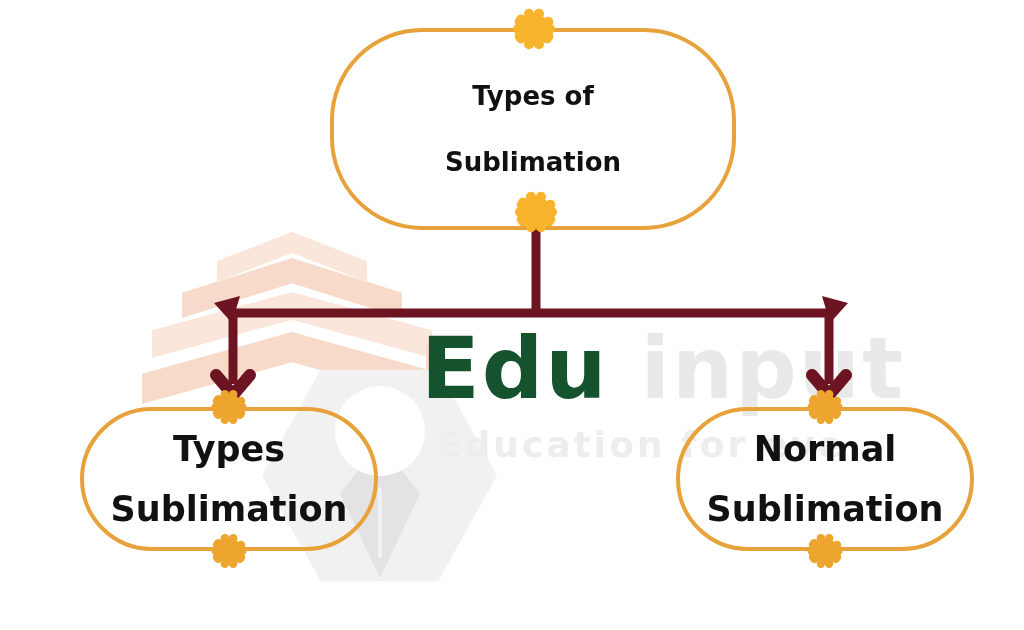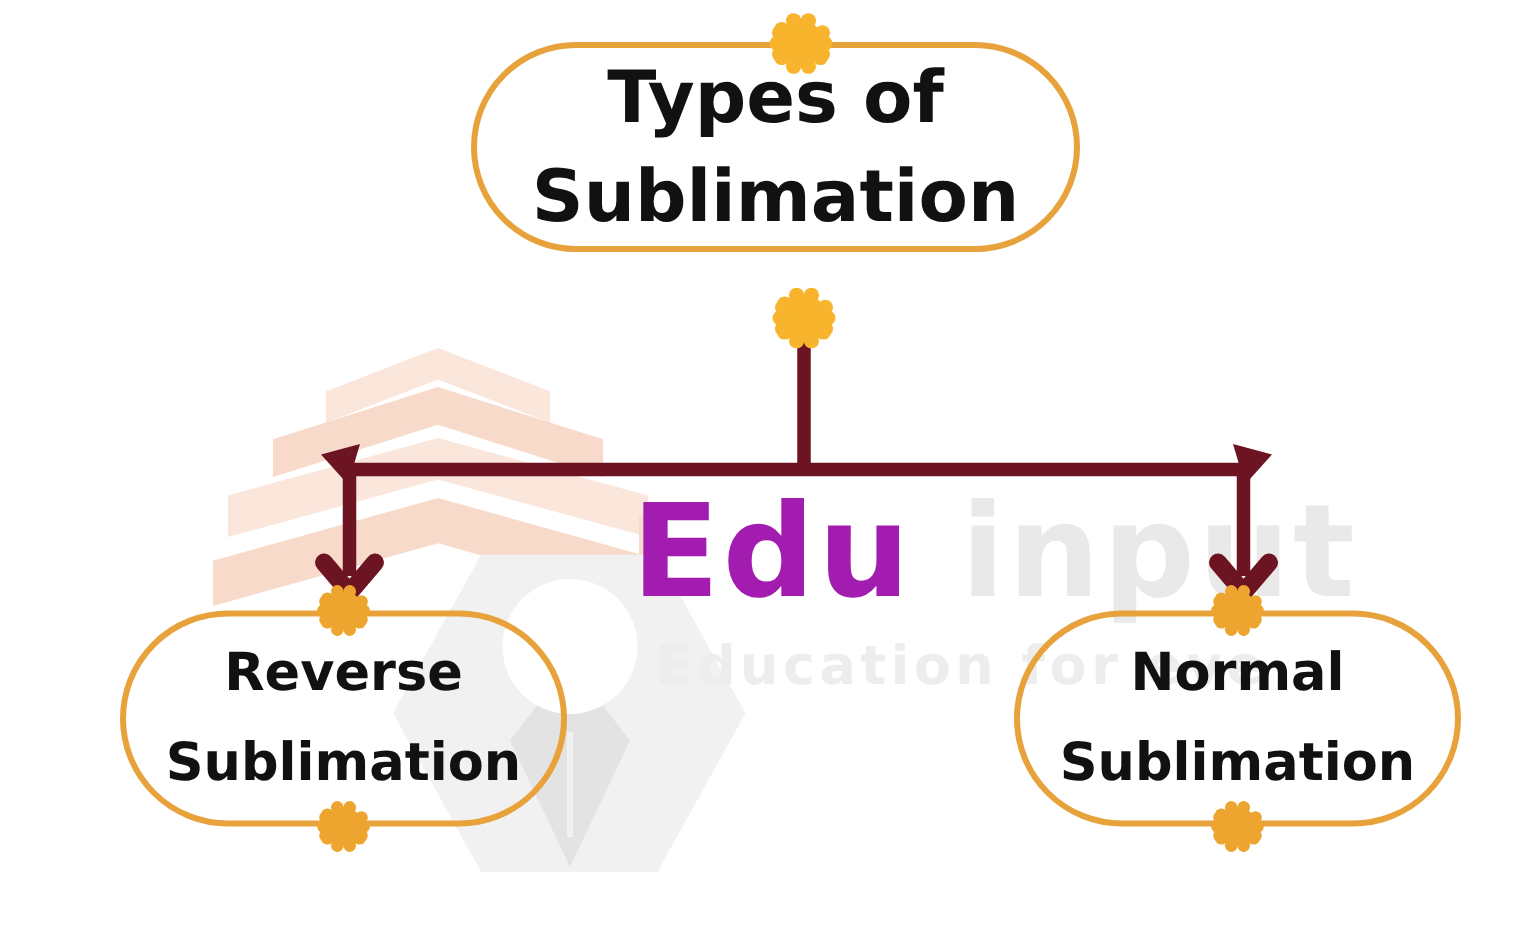--- a/index.html
+++ b/index.html
@@ -33,37 +33,37 @@
   .wm-hex{position:absolute;inset:0;background:#F1F1F1;
     clip-path:polygon(25% 5%,75% 5%,100% 50%,75% 95%,25% 95%,0% 50%);}
   .wm-nib{position:absolute;left:78px;top:84px;width:80px;height:136px;background:#E3E3E3;
     clip-path:polygon(50% 0%,100% 38%,50% 100%,0% 38%);}
   .wm-circle{position:absolute;left:73px;top:28px;width:90px;height:90px;border-radius:50%;background:#ffffff;}
   .wm-slit{position:absolute;left:116px;top:130px;width:4px;height:70px;background:#F1F1F1;}
   .wm-brand{
     position:absolute;left:421px;top:318px;
     font-size:86px;font-weight:bold;letter-spacing:2px;white-space:nowrap;
   }
-  .wm-brand .b1{color:#a21caf;}
+  .wm-brand .b1{color:#14532d;}
   .wm-brand .b2{color:#E9E9E9;}
   .wm-tagline{
     position:absolute;left:437px;top:424px;
     font-size:36px;font-weight:600;letter-spacing:3px;color:#EDEDED;white-space:nowrap;
   }
 
   
   .node{
     position:absolute;
     border:4px solid var(--accent-orange);
     background:transparent;
     display:flex;flex-direction:column;align-items:center;justify-content:center;
     text-align:center;color:var(--text-black);font-weight:bold;
   }
   .node .node-line{display:block;}
-  .node-root{left:314px;top:28px;width:406px;height:140px;border-radius:92px;font-size:48px;line-height:66px;}
+  .node-root{left:330px;top:28px;width:406px;height:202px;border-radius:92px;font-size:26px;line-height:66px;}
   .node-child{width:298px;height:144px;border-radius:72px;font-size:35px;line-height:60px;}
   .node-normal{left:80px;top:407px;}
   .node-reverse{left:676px;top:407px;}
 
   
   .overlay{position:absolute;inset:0;pointer-events:none;}
   .conn{stroke:var(--connector-maroon);stroke-width:9;fill:none;}
   .conn-head{fill:var(--connector-maroon);}
   .chevhead{stroke:var(--connector-maroon);stroke-width:12;fill:none;stroke-linecap:round;stroke-linejoin:round;}
   .gear-gold{fill:var(--star-gold);}
@@ -94,21 +94,21 @@
       <span class="b2">input</span>
     </div>
     <div class="wm-tagline">Education for eve</div>
   </div>
 
   <div class="node node-root">
     <span class="node-line">Types of</span>
     <span class="node-line">Sublimation</span>
   </div>
   <div class="node node-child node-normal">
-    <span class="node-line">Reverse</span>
+    <span class="node-line">Types</span>
     <span class="node-line">Sublimation</span>
   </div>
   <div class="node node-child node-reverse">
     <span class="node-line">Normal</span>
     <span class="node-line">Sublimation</span>
   </div>
 
   <svg class="overlay" width="1024" height="630" viewBox="0 0 1024 630">
     <defs>
       <g id="gear">

